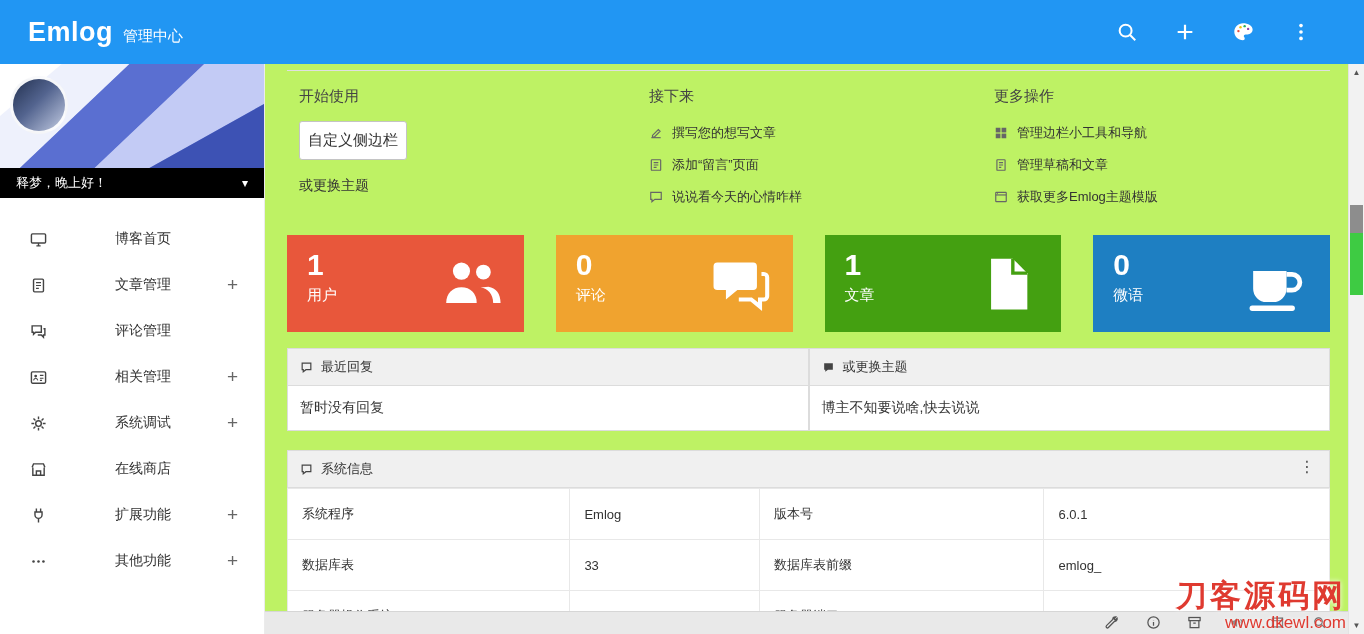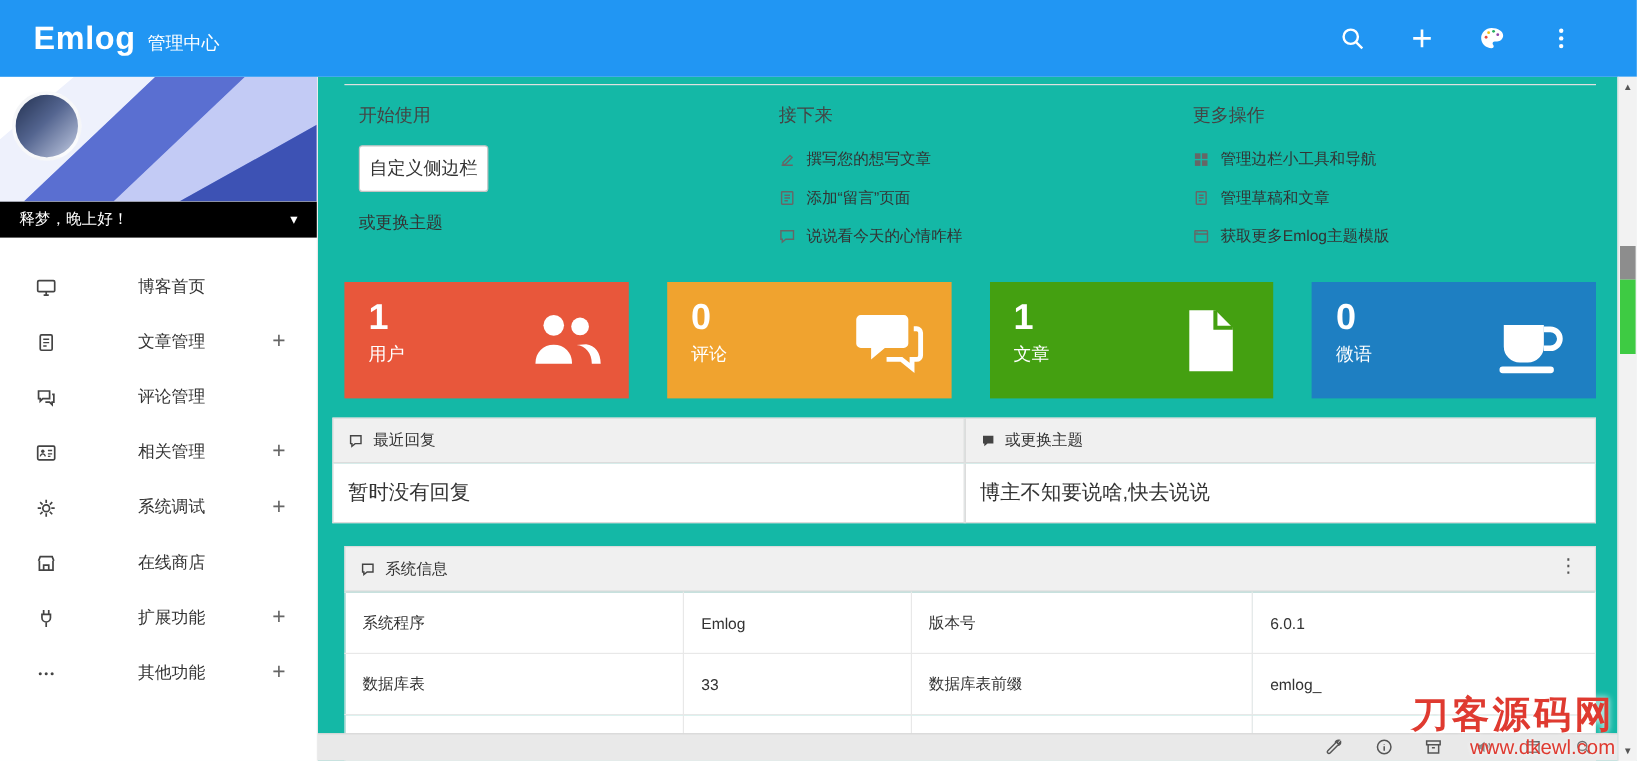--- a/index.html
+++ b/index.html
@@ -31,48 +31,48 @@
   .greet .caret { margin-left:auto; font-size:12px; }
   .menu { list-style:none; padding-top:18px; }
   .menu li { height:46px; display:flex; align-items:center; padding:0 26px 0 30px; cursor:pointer;gap:48px; }
   .micon { width:17px; height:17px; margin-right:20px; flex:none; }
   .micon svg { width:100%; height:100%; }
   .mlabel { font-size:14px; color:#333; flex:1; }
   .plus { font-size:19px; color:#666; }
 
   
   .main { position:absolute; left:265px; top:64px; width:1083px; height:570px;
-          background:#14b8a6; overflow:hidden; }
+          background:#bef264; overflow:hidden; }
 
   .quickstart { margin:6px 18px 0 22px; height:148px; border-top:1px solid #e0e0e0;
                 padding:16px 0 0 12px; display:flex; }
   .qcol h3 { font-size:15px; color:#444; font-weight:normal; }
   .qcol1 { width:350px; }
   .qcol2 { width:345px; }
   .qbtn { margin-top:15px; display:inline-block; background:#fff; border:1px solid #c4c4c4;
           border-radius:3px; padding:9px 8px; font-size:15px; color:#333; cursor:pointer; }
   .qlink { margin-top:17px; font-size:14px; color:#333; cursor:pointer; }
   .qrow { display:flex; align-items:center; margin-top:14px; font-size:13px; color:#333; cursor:pointer; }
   .qrow:first-of-type { margin-top:18px; }
   .qrow svg { width:14px; height:14px; margin-right:9px; flex:none; }
 
   .stats { margin:17px 18px 0 22px; display:flex; gap:32px; }
   .stat { flex:1; height:97px; position:relative; color:#fff; padding:13px 0 0 20px; cursor:pointer; }
   .stat .num { font-size:30px; font-weight:bold; line-height:1.1; }
   .stat .slabel { font-size:15px; margin-top:5px; }
   .sicon { position:absolute; right:22px; top:50%; transform:translateY(-50%); width:62px; height:58px; }
   .sicon svg { width:100%; height:100%; }
 
-  .prow { margin:16px 18px 0 12px; display:flex; }
+  .prow { margin:16px 18px 0 22px; display:flex; }
   .panel { flex:1; }
   .phead { background:#f0f0f0; border:1px solid #dcdcdc; padding:9px 12px; font-size:13px;
            color:#333; display:flex; align-items:center; position:relative; }
   .phead svg { width:13px; height:13px; margin-right:8px; flex:none; }
   .pbody { background:#fff; border:1px solid #dcdcdc; border-top:none;
-           padding:13px 12px; font-size:17px; color:#333; }
+           padding:13px 12px; font-size:14px; color:#333; }
   .pmenu { position:absolute; right:6px; top:4px; font-size:16px; color:#555;
            cursor:pointer; padding:2px 8px; }
 
   .sysinfo { margin:19px 18px 0 22px; }
   .sys-table { width:100%; border-collapse:collapse; }
   .sys-table td { border:1px solid #e8e8e8; height:51px; padding-left:14px;
                   font-size:13px; color:#333; background:#fff; }
 
   
   .vscroll { position:absolute; right:0; top:64px; width:16px; height:570px;

